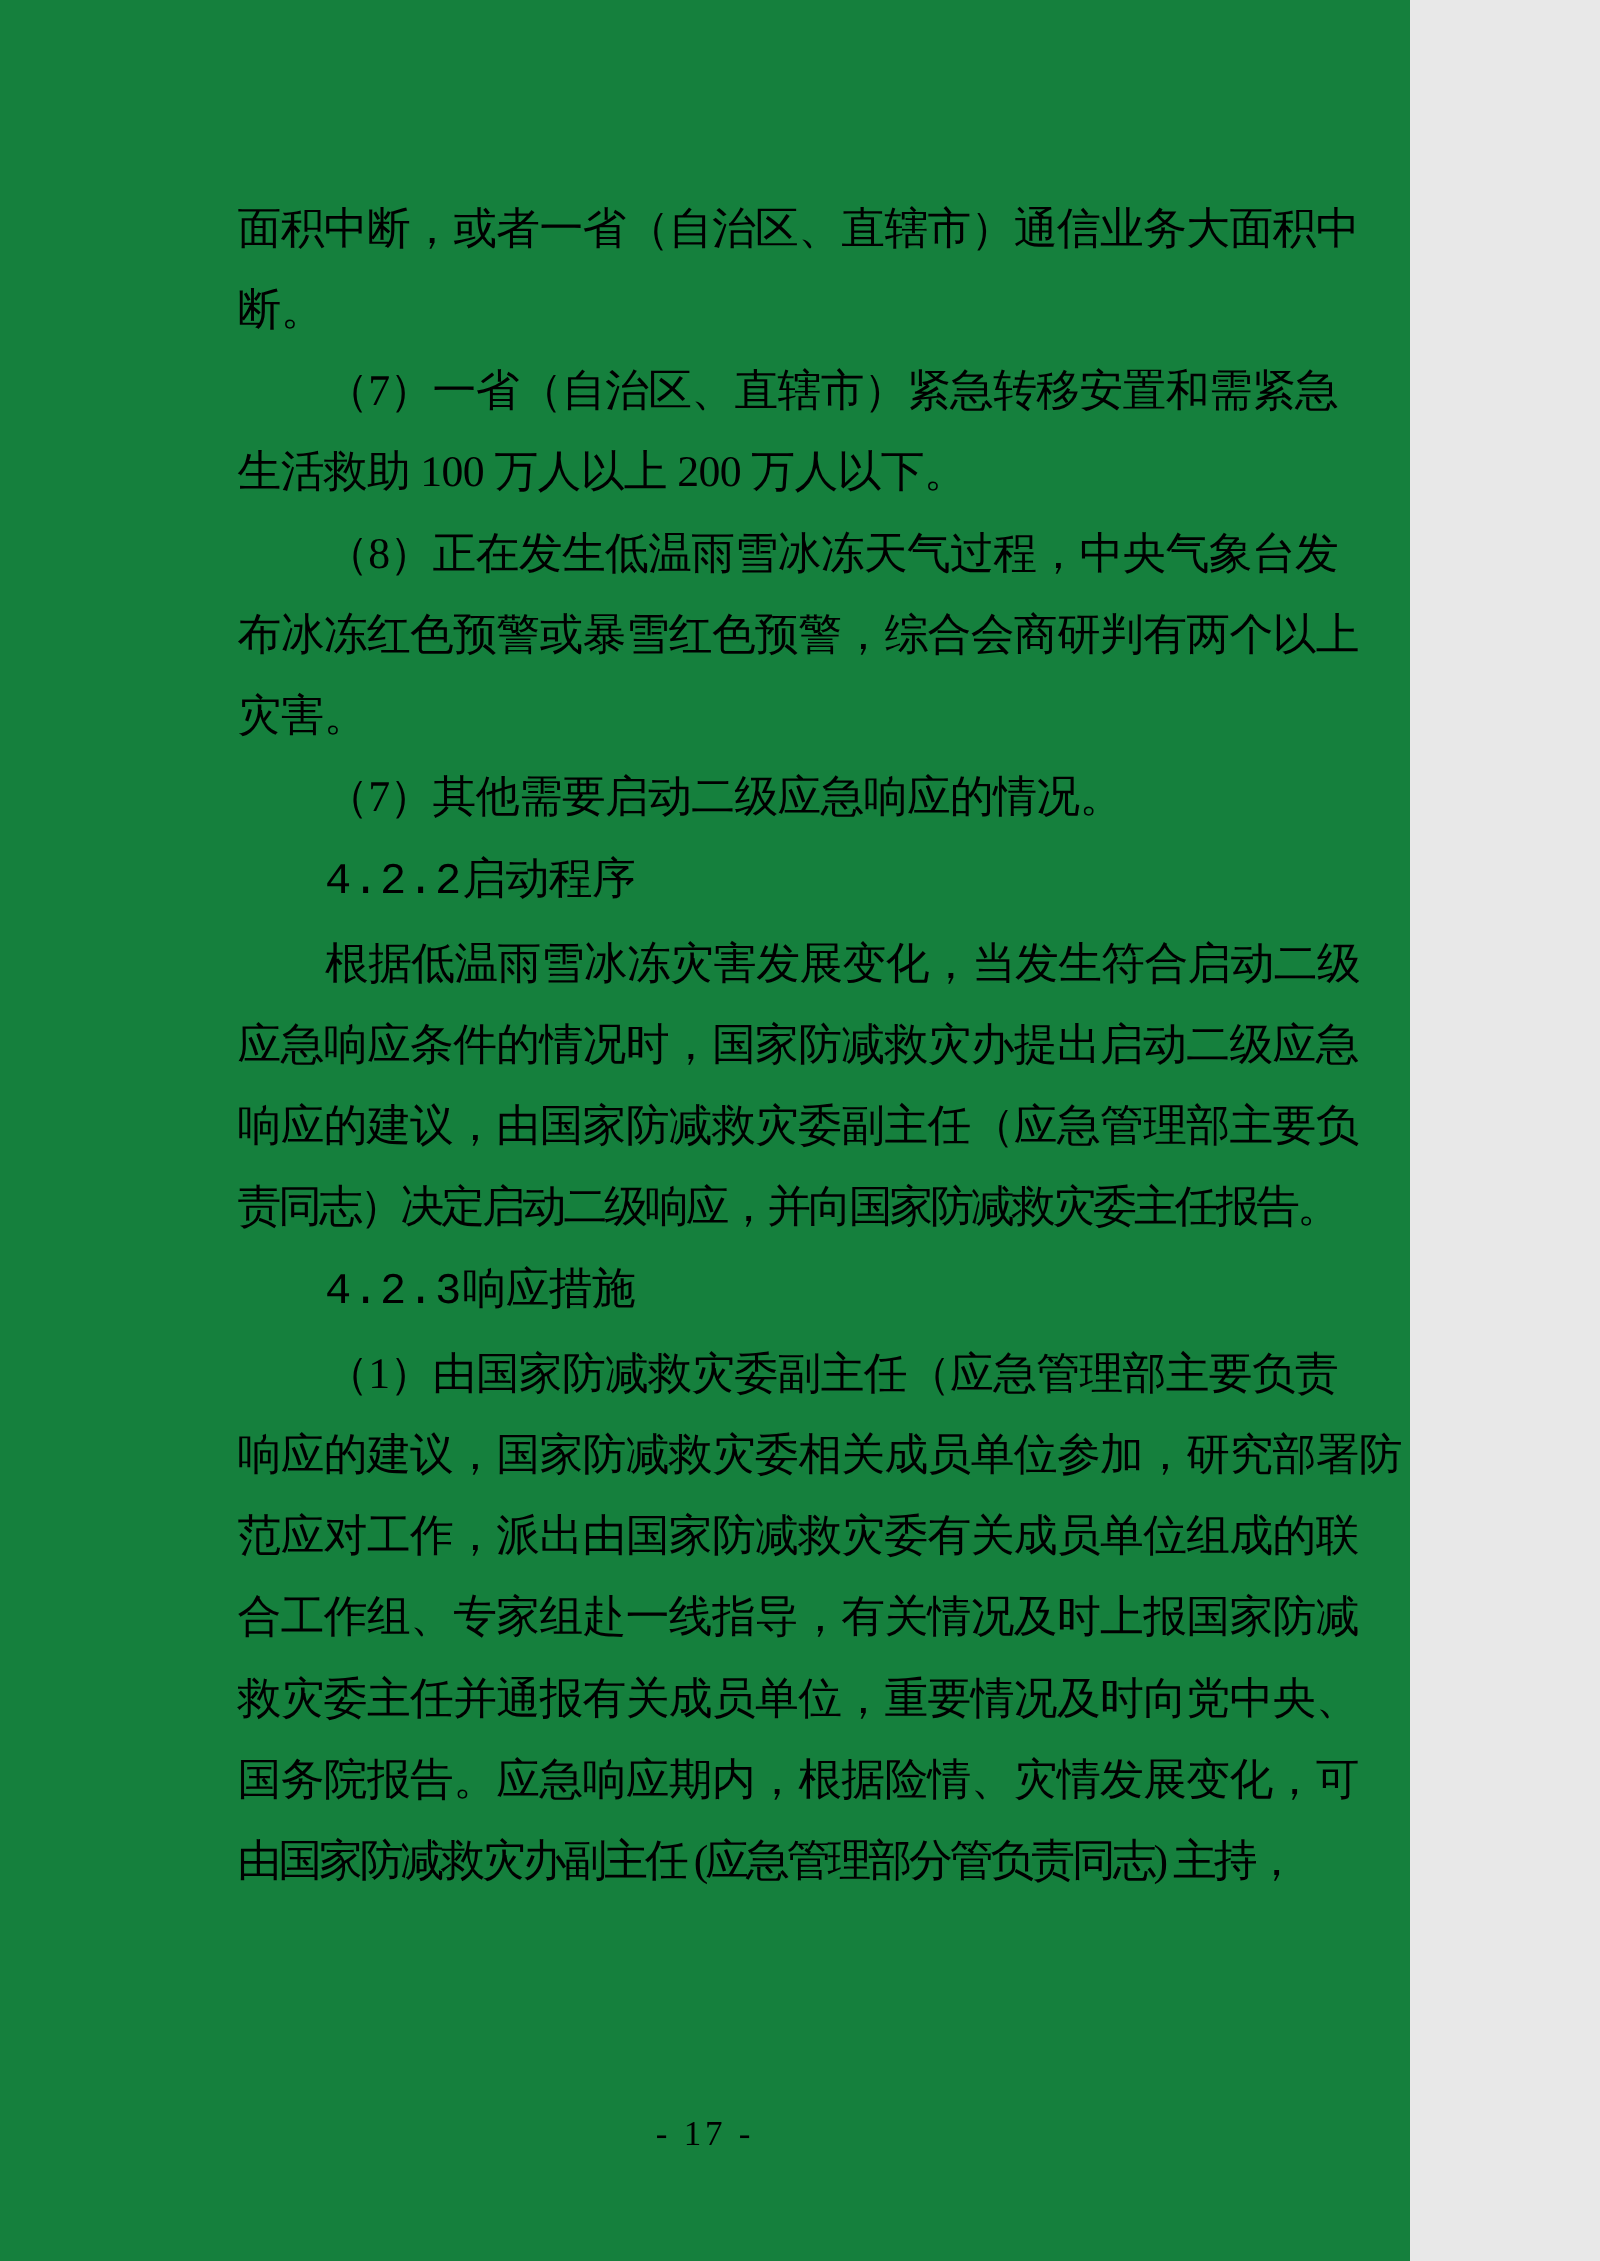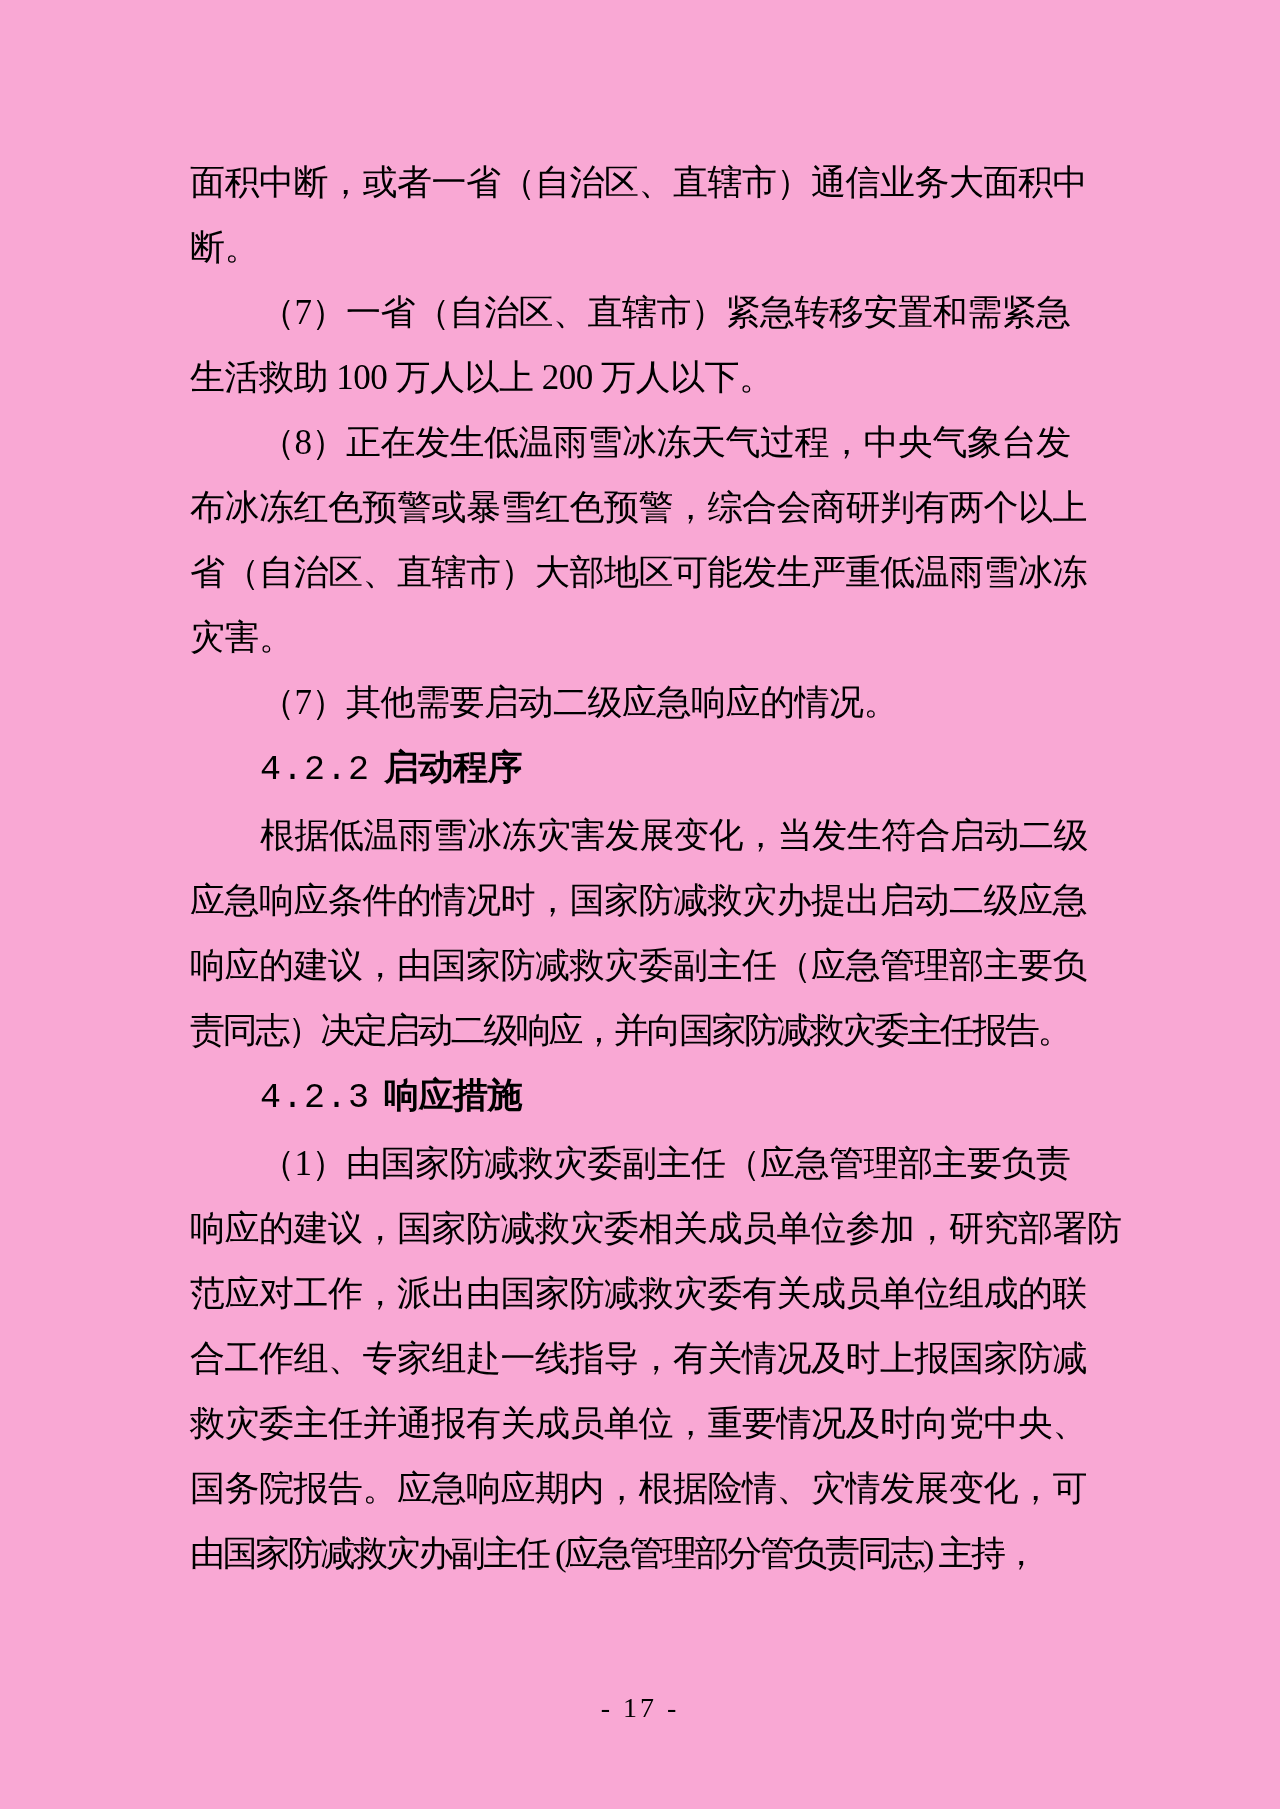--- a/index.html
+++ b/index.html
@@ -1,19 +1,19 @@
 <!DOCTYPE html>
 <html><head>
 <meta charset="utf-8">
 <style>
   html,body{margin:0;padding:0;background:#e8e8e8;}
   .page{
     position:relative;
-    width:1280px;height:1809px;
-    background:#f9a8d4;
+    width:1128px;height:1809px;
+    background:#15803d;
     overflow:hidden;
     color:#000;
     font-family:"Liberation Serif","DejaVu Serif",sans-serif;
   }
   .content{
     position:absolute;
     left:190px;top:150px;
     width:900px;
   }
   .line{
@@ -22,22 +22,21 @@
     letter-spacing:-0.5px;
     white-space:nowrap;
   }
   .line.indent{padding-left:70px;}
   .line.condensed{letter-spacing:-2.4px;}
   .line .h-number{
     font-family:Liberation Mono, monospace;
     letter-spacing:1px;
   }
   .line .h-title{
-    font-weight:700;
-    margin-left:14px;
+    font-weight:400;
   }
   .footer{
     position:absolute;
     left:0;top:1668px;
     width:100%;
     text-align:center;
     font-size:28px;
     line-height:40px;
     letter-spacing:3px;
     font-family:"Liberation Serif","DejaVu Serif",serif;
@@ -48,21 +47,20 @@
 <body>
 
 <div class="page">
   <main class="content" id="doc-body">
       <div class="line">面积中断，或者一省（自治区、直辖市）通信业务大面积中</div>
       <div class="line">断。</div>
       <div class="line indent">（7）一省（自治区、直辖市）紧急转移安置和需紧急</div>
       <div class="line">生活救助 100 万人以上 200 万人以下。</div>
       <div class="line indent">（8）正在发生低温雨雪冰冻天气过程，中央气象台发</div>
       <div class="line">布冰冻红色预警或暴雪红色预警，综合会商研判有两个以上</div>
-      <div class="line">省（自治区、直辖市）大部地区可能发生严重低温雨雪冰冻</div>
       <div class="line">灾害。</div>
       <div class="line indent">（7）其他需要启动二级应急响应的情况。</div>
       <div class="line indent"><span class="h-number">4.2.2</span><span class="h-title">启动程序</span></div>
       <div class="line indent">根据低温雨雪冰冻灾害发展变化，当发生符合启动二级</div>
       <div class="line">应急响应条件的情况时，国家防减救灾办提出启动二级应急</div>
       <div class="line">响应的建议，由国家防减救灾委副主任（应急管理部主要负</div>
       <div class="line condensed">责同志）决定启动二级响应，并向国家防减救灾委主任报告。</div>
       <div class="line indent"><span class="h-number">4.2.3</span><span class="h-title">响应措施</span></div>
       <div class="line indent">（1）由国家防减救灾委副主任（应急管理部主要负责</div>
       <div class="line">响应的建议，国家防减救灾委相关成员单位参加，研究部署防</div>

